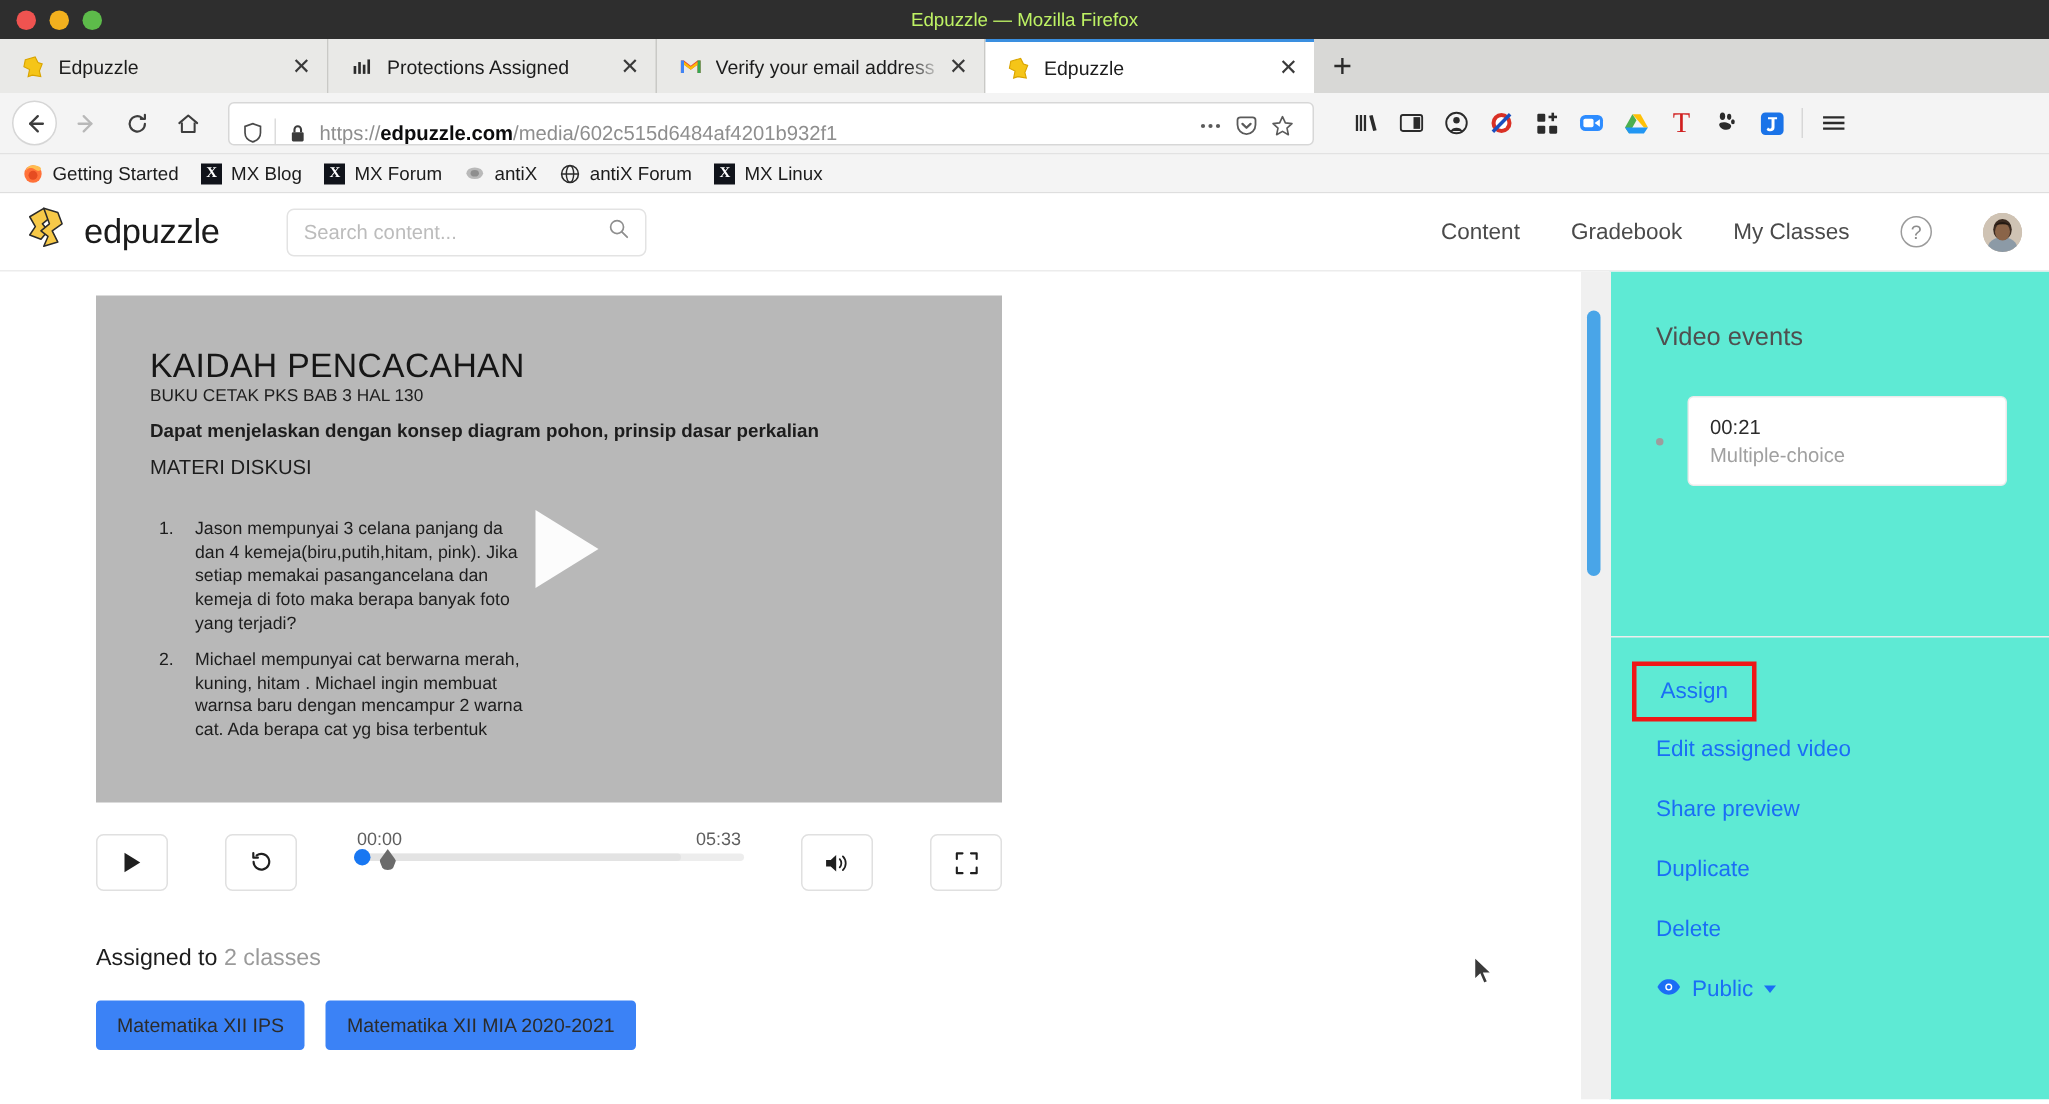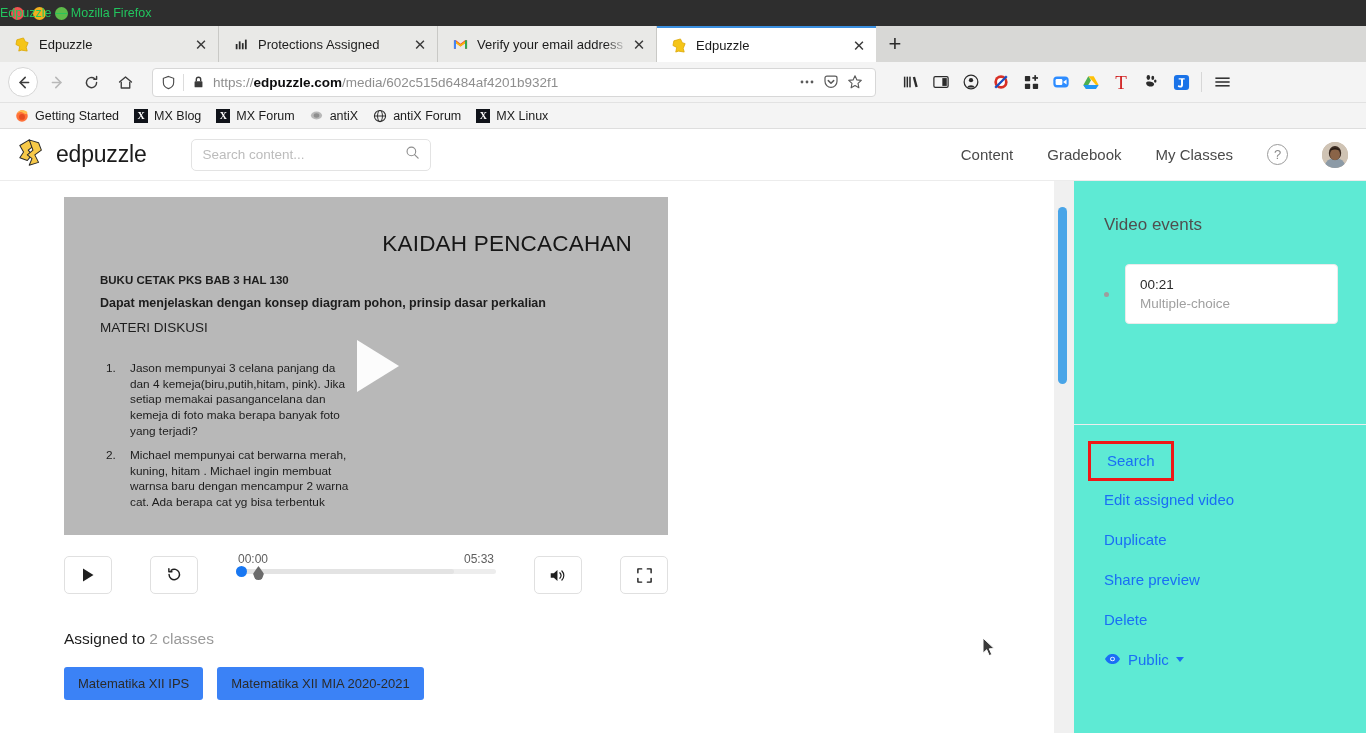--- a/index.html
+++ b/index.html
@@ -17,22 +17,22 @@
     background: #2e2e2e;
     display: flex; align-items: center;
     position: relative;
   }
   .traffic { display: flex; gap: 9px; margin-left: 11px; }
   .tl { width: 13px; height: 13px; border-radius: 50%; }
   .tl.red { background: #ef5350; }
   .tl.yellow { background: #f2b01e; }
   .tl.green { background: #5dbb4a; }
   .win-title {
-    position: absolute; left: 0; right: 0; 
-    color: #22c55e; font-size: 12.5px;
+    position: absolute; left: 0; right: 0; text-align: center;
+    color: #bef264; font-size: 12.5px;
     pointer-events: none;
   }
 
   
   .tabstrip {
     height: 36px; width: 100%;
     background: #d8d8d6;
     display: flex; align-items: flex-end;
     padding-left: 0;
   }
@@ -87,21 +87,21 @@
   .navbtn.back {
     border: 1px solid #d6d6d6; border-radius: 50%;
     background: #fff;
   }
   .navbtn.disabled { color: #b8b8b8; }
 
   .urlbar {
     flex: 0 0 724px; height: 29px; margin: 0 8px;
     background: #ffffff;
     border: 1px solid #d7d7d7; border-radius: 4px;
-    display: flex; align-items: center;
+    display: flex; align-items: flex-end;
     padding: 0 8px;
   }
   .urlbar .shield { margin-right: 7px; display: flex; }
   .urlbar .sep { width: 1px; height: 17px; background: #dcdcdc; margin-right: 8px; }
   .urlbar .lock { margin-right: 8px; display: flex; }
   .url-text {
     flex: 1 1 auto; font-size: 13.5px; color: #8e8e8e;
     white-space: nowrap; overflow: hidden;
   }
   .url-text b { color: #0c0c0d; font-weight: 700; }
@@ -202,25 +202,25 @@
     width: 604px; height: 338px;
     background: #b8b8b8;
     position: relative; overflow: hidden;
   }
   .slide {
     position: absolute; inset: 0;
     padding: 34px 36px 0 36px;
     color: #1d1d1d;
   }
   .slide h1 {
-    text-align: right; font-size: 22.5px; font-weight: 400;
-    letter-spacing: 0.2px; margin-bottom: 17px;
+    text-align: left; font-size: 22.5px; font-weight: 400;
+    letter-spacing: 0.2px; margin-bottom: 1px;
     color: #161616;
   }
-  .slide .sub1 { font-size: 11.5px; font-weight: 700; margin-bottom: 10px; }
+  .slide .sub1 { font-size: 11.5px; font-weight: 400; margin-bottom: 10px; }
   .slide .sub2 { font-size: 12.5px; font-weight: 700; line-height: 1.22; margin-bottom: 9px; }
   .slide .sub3 { font-size: 13.5px; font-weight: 400; margin-bottom: 26px; }
   .slide ol { list-style: none; counter-reset: q; }
   .slide ol li {
     counter-increment: q;
     position: relative; padding-left: 30px;
     font-size: 11.8px; line-height: 1.32;
     margin-bottom: 9px; max-width: 250px;
   }
   .slide ol li::before {
@@ -729,30 +729,30 @@
           <span class="event-bullet"></span>
           <div class="event-card">
             <div class="event-time">00:21</div>
             <div class="event-type">Multiple-choice</div>
           </div>
         </div>
       </div>
 
       <div class="actions">
         <span class="action-wrap highlight">
-          <a href="#" class="action">Search</a>
+          <a href="#" class="action">Assign</a>
         </span>
         <span class="action-wrap">
           <a href="#" class="action">Edit assigned video</a>
         </span>
         <span class="action-wrap">
-          <a href="#" class="action">Duplicate</a>
+          <a href="#" class="action">Share preview</a>
         </span>
         <span class="action-wrap">
-          <a href="#" class="action">Share preview</a>
+          <a href="#" class="action">Duplicate</a>
         </span>
         <span class="action-wrap">
           <a href="#" class="action">Delete</a>
         </span>
         <div class="public-row">
           <span>
             <svg width="17" height="12" viewBox="0 0 18 12">
                 <path d="M1 6 C3.4 1.8 6 0.6 9 0.6 C12 0.6 14.6 1.8 17 6 C14.6 10.2 12 11.4 9 11.4 C6 11.4 3.4 10.2 1 6 Z" fill="#1a6ef5"></path>
                 <circle cx="9" cy="6" r="2.5" fill="#ffffff"></circle>
                 <circle cx="9" cy="6" r="1.5" fill="#1a6ef5"></circle>

